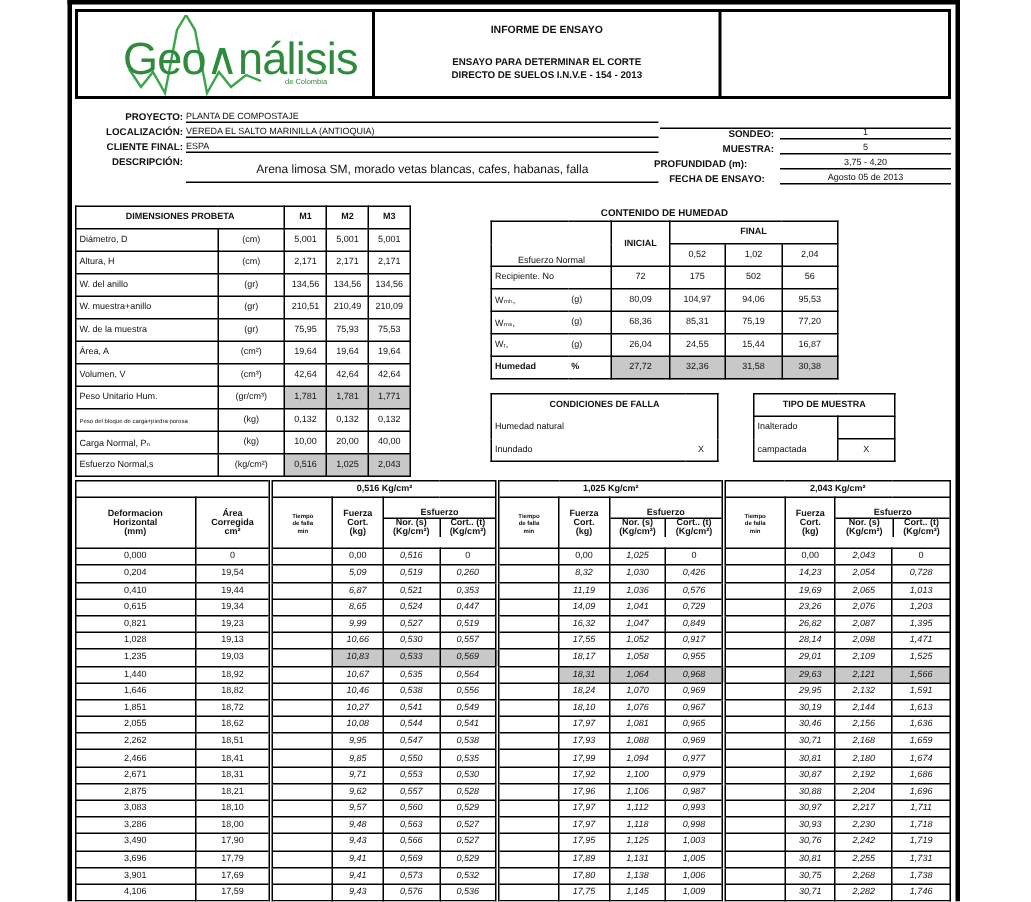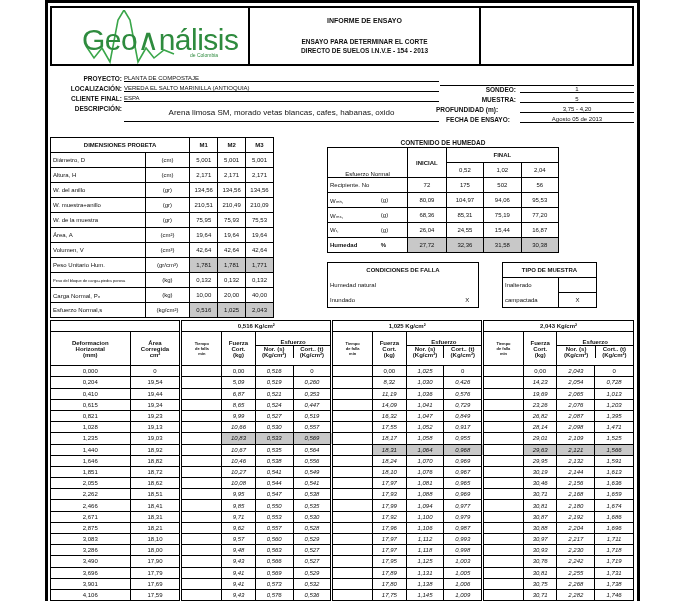--- a/index.html
+++ b/index.html
@@ -52,21 +52,21 @@
   </div>
 </div>
 
 <div class="abs lbl" style="left:50px;top:75px;width:72px">PROYECTO:</div>
 <div class="abs val" style="left:124px;top:75px;width:315px">PLANTA DE COMPOSTAJE</div>
 <div class="abs lbl" style="left:50px;top:85px;width:72px">LOCALIZACIÓN:</div>
 <div class="abs val" style="left:124px;top:85px;width:315px">VEREDA EL SALTO MARINILLA (ANTIOQUIA)</div>
 <div class="abs lbl" style="left:50px;top:95px;width:72px">CLIENTE FINAL:</div>
 <div class="abs val" style="left:124px;top:95px;width:315px">ESPA</div>
 <div class="abs lbl" style="left:50px;top:105px;width:72px">DESCRIPCIÓN:</div>
-<div class="abs val" style="left:124px;top:108px;width:315px;height:13px;font-size:8px;text-align:center">Arena limosa SM, morado vetas blancas, cafes, habanas, oxido</div>
+<div class="abs val" style="left:124px;top:108px;width:315px;height:13px;font-size:8px;text-align:center">Arena limosa SM, morado vetas blancas, cafes, habanas, falla</div>
 
 <div class="abs val" style="left:440px;top:85px;width:194px;height:0"></div>
 <div class="abs lbl" style="left:440px;top:86px;width:76px">SONDEO:</div>
 <div class="abs val c" style="left:520px;top:86px;width:114px">1</div>
 <div class="abs lbl" style="left:440px;top:96px;width:76px">MUESTRA:</div>
 <div class="abs val c" style="left:520px;top:96px;width:114px">5</div>
 <div class="abs lbl" style="left:436px;top:106px;width:74px;text-align:left">PROFUNDIDAD (m):</div>
 <div class="abs val c" style="left:520px;top:106px;width:114px">3,75 - 4,20</div>
 <div class="abs lbl" style="left:440px;top:116px;width:76px;text-align:center">FECHA DE ENSAYO:</div>
 <div class="abs val c" style="left:520px;top:116px;width:114px">Agosto 05 de 2013</div>

